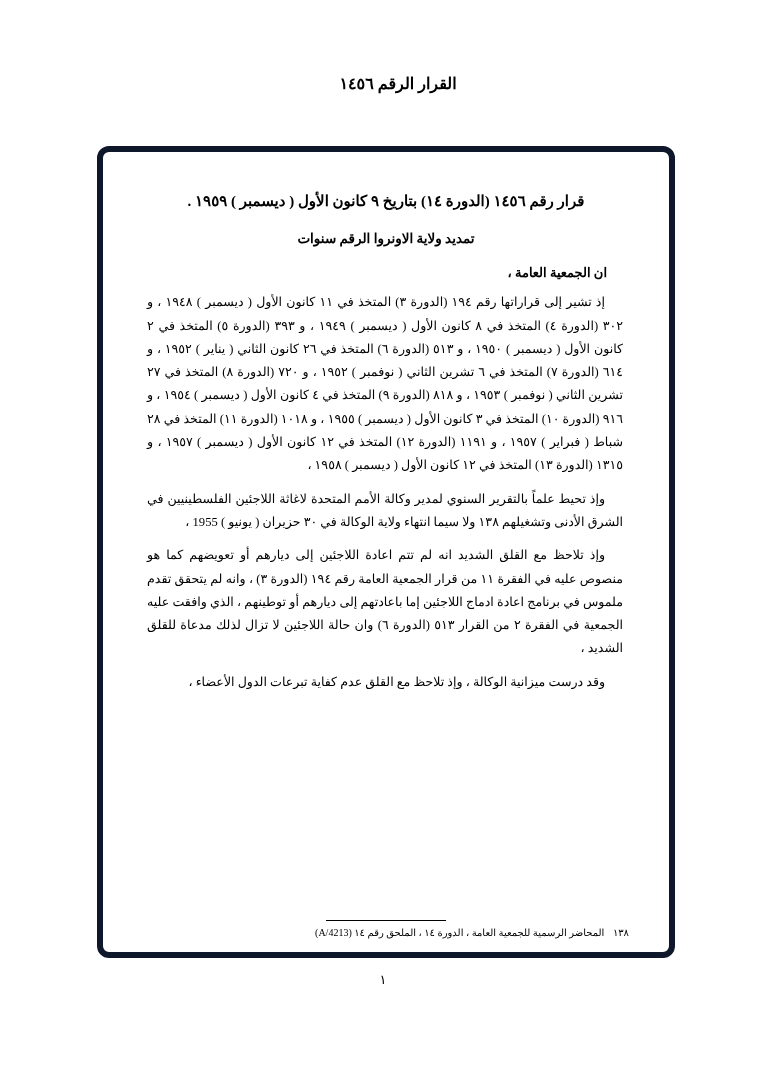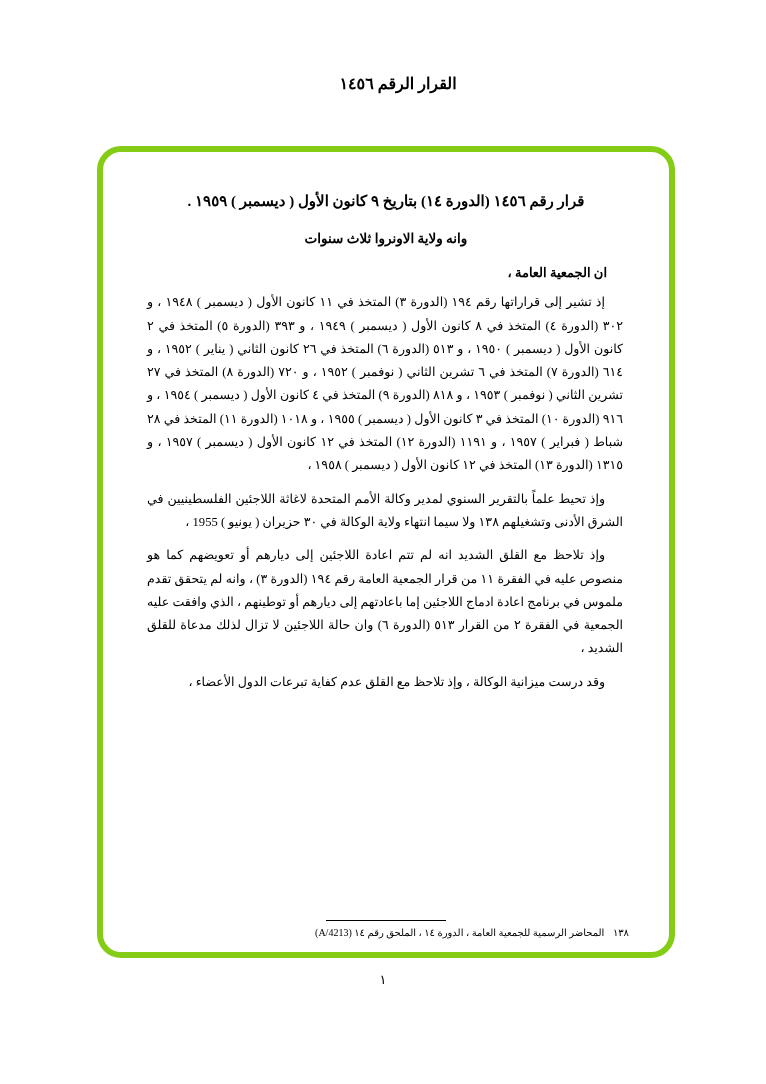--- a/index.html
+++ b/index.html
@@ -45,22 +45,22 @@
     direction: rtl;
   }
 
   
   .frame {
     position: absolute;
     top: 146px;
     left: 97px;
     width: 578px;
     height: 812px;
-    border: 6px solid #84cc16;
-    border-radius: 24px;
+    border: 6px solid #0f172a;
+    border-radius: 12px;
     box-sizing: border-box;
     background: #ffffff;
   }
   .frame-inner {
     position: absolute;
     top: 0; left: 0; right: 0; bottom: 0;
     padding: 24px 40px 10px 40px;
     box-sizing: border-box;
   }
 
@@ -136,21 +136,21 @@
 
   <div class="doc-header">
     <div class="title">القرار الرقم ١٤٥٦</div>
   </div>
 
   <div class="frame">
     <div class="frame-inner">
 
       <div class="res-title">قرار رقم ١٤٥٦ (الدورة ١٤) بتاريخ ٩ كانون الأول ( ديسمبر ) ١٩٥٩ .</div>
 
-      <div class="res-subject">وانه ولاية الاونروا ثلاث سنوات</div>
+      <div class="res-subject">تمديد ولاية الاونروا الرقم سنوات</div>
 
       <div class="assembly">ان الجمعية العامة ،</div>
 
       <div class="para indent">إذ تشير إلى قراراتها رقم ١٩٤ (الدورة ٣) المتخذ في ١١ كانون الأول ( ديسمبر ) ١٩٤٨ ، و ٣٠٢ (الدورة ٤) المتخذ في ٨ كانون الأول ( ديسمبر ) ١٩٤٩ ، و ٣٩٣ (الدورة ٥) المتخذ في ٢ كانون الأول ( ديسمبر ) ١٩٥٠ ، و ٥١٣ (الدورة ٦) المتخذ في ٢٦ كانون الثاني ( يناير ) ١٩٥٢ ، و ٦١٤ (الدورة ٧) المتخذ في ٦ تشرين الثاني ( نوفمبر ) ١٩٥٢ ، و ٧٢٠ (الدورة ٨) المتخذ في ٢٧ تشرين الثاني ( نوفمبر ) ١٩٥٣ ، و ٨١٨ (الدورة ٩) المتخذ في ٤ كانون الأول ( ديسمبر ) ١٩٥٤ ، و ٩١٦ (الدورة ١٠) المتخذ في ٣ كانون الأول ( ديسمبر ) ١٩٥٥ ، و ١٠١٨ (الدورة ١١) المتخذ في ٢٨ شباط ( فبراير ) ١٩٥٧ ، و ١١٩١ (الدورة ١٢) المتخذ في ١٢ كانون الأول ( ديسمبر ) ١٩٥٧ ، و ١٣١٥ (الدورة ١٣) المتخذ في ١٢ كانون الأول ( ديسمبر ) ١٩٥٨ ،</div>
       <div class="para indent">وإذ تحيط علماً بالتقرير السنوي لمدير وكالة الأمم المتحدة لاغاثة اللاجئين الفلسطينيين في الشرق الأدنى وتشغيلهم ١٣٨ ولا سيما انتهاء ولاية الوكالة في ٣٠ حزيران ( يونيو ) 1955 ،</div>
       <div class="para indent">وإذ تلاحظ مع القلق الشديد انه لم تتم اعادة اللاجئين إلى ديارهم أو تعويضهم كما هو منصوص عليه في الفقرة ١١ من قرار الجمعية العامة رقم ١٩٤ (الدورة ٣) ، وانه لم يتحقق تقدم ملموس في برنامج اعادة ادماج اللاجئين إما باعادتهم إلى ديارهم أو توطينهم ، الذي وافقت عليه الجمعية في الفقرة ٢ من القرار ٥١٣ (الدورة ٦) وان حالة اللاجئين لا تزال لذلك مدعاة للقلق الشديد ،</div>
       <div class="para indent">وقد درست ميزانية الوكالة ، وإذ تلاحظ مع القلق عدم كفاية تبرعات الدول الأعضاء ،</div>
 
       <div class="footnote-wrap">
         <div class="footnote-rule"></div>

